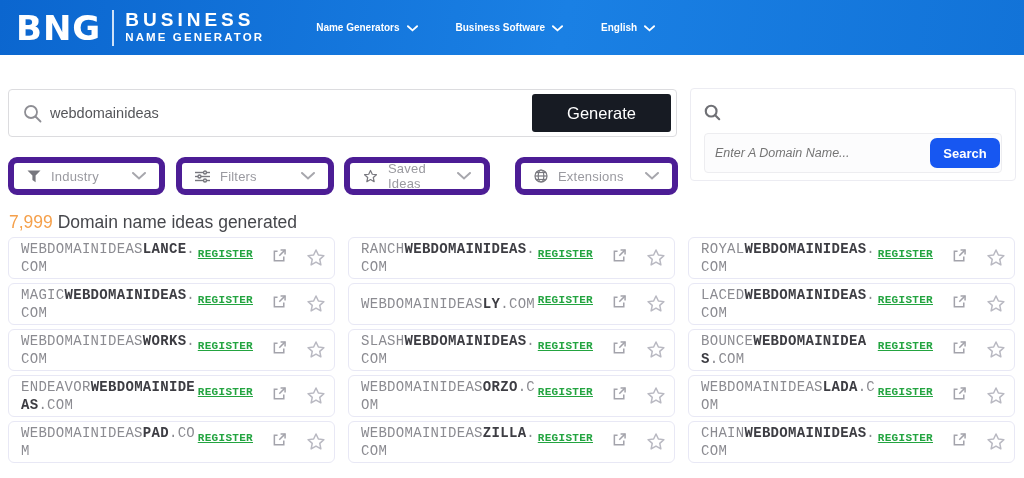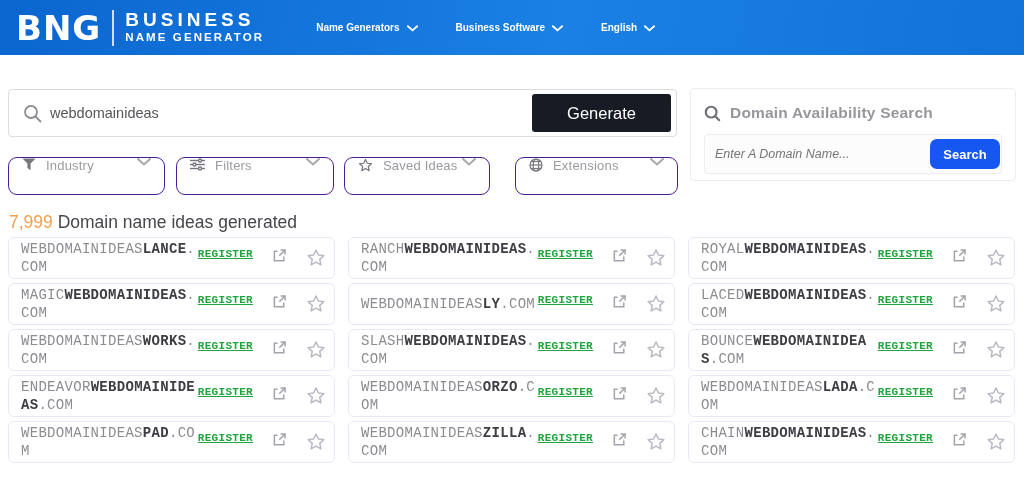--- a/index.html
+++ b/index.html
@@ -52,22 +52,22 @@
   .dp-input-row{ margin-top:12px; display:flex; align-items:center; height:40px;
     border:1px solid #ededf0; border-radius:4px; background:#fcfcfd; }
   .dp-input{ flex:1; border:none; outline:none; background:transparent;
     font-family:inherit; font-style:italic; font-size:12.5px; color:#8f9096;
     padding:0 10px; min-width:0; }
   .dp-search-btn{ flex:0 0 auto; width:70px; height:30px; margin-right:1px;
     background:var(--search-button-blue); color:#fff; border:none; border-radius:7px;
     font-size:13px; font-weight:700; font-family:inherit; cursor:pointer; }
 
   .filters-row{ position:absolute; left:8px; top:102px; display:flex; }
-  .filter-btn{ height:38px; border:1px solid #4c1d95; border-radius:9px; background:#fff;
-    display:flex; align-items:flex-start; padding:0 13px; cursor:pointer; }
+  .filter-btn{ height:38px; border:6px solid #4c1d95; border-radius:9px; background:#fff;
+    display:flex; align-items:center; padding:0 13px; cursor:pointer; }
   .filter-btn .f-icon{ color:#77777e; display:flex; }
   .filter-btn .f-label{ margin-left:10px; font-size:13px; color:#9a9aa0; letter-spacing:.2px; }
   .filter-btn .f-chev{ margin-left:auto; color:#a7a7ad; display:flex; }
   .fb-industry{ width:157px; margin-right:11px; }
   .fb-filters{ width:158px; margin-right:10px; }
   .fb-saved{ width:146px; margin-right:25px; }
   .fb-extensions{ width:163px; }
 
   .results-heading{ position:absolute; left:9px; top:157px; font-size:17.5px;
     font-weight:400; color:#46474c; }
@@ -131,21 +131,20 @@
     <input class="search-input" type="text" value="webdomainideas" style="">
     <button class="generate-btn">Generate</button>
   </div>
 
   <aside class="domain-panel">
     <div class="dp-title">
       <svg width="17" height="17" viewBox="0 0 19 19">
           <circle cx="8" cy="8" r="6" fill="none" stroke="currentColor" stroke-width="2.4"></circle>
           <line x1="12.5" y1="12.5" x2="17" y2="17" stroke="currentColor" stroke-width="2.4" stroke-linecap="round"></line>
         </svg>
-      <span>Domain Availability Search</span>
     </div>
     <div class="dp-input-row">
       <input class="dp-input" type="text" placeholder="Enter A Domain Name..." style="">
       <button class="dp-search-btn">Search</button>
     </div>
   </aside>
 
   <div class="filters-row">
     <div class="filter-btn fb-industry">
       <span class="f-icon">

